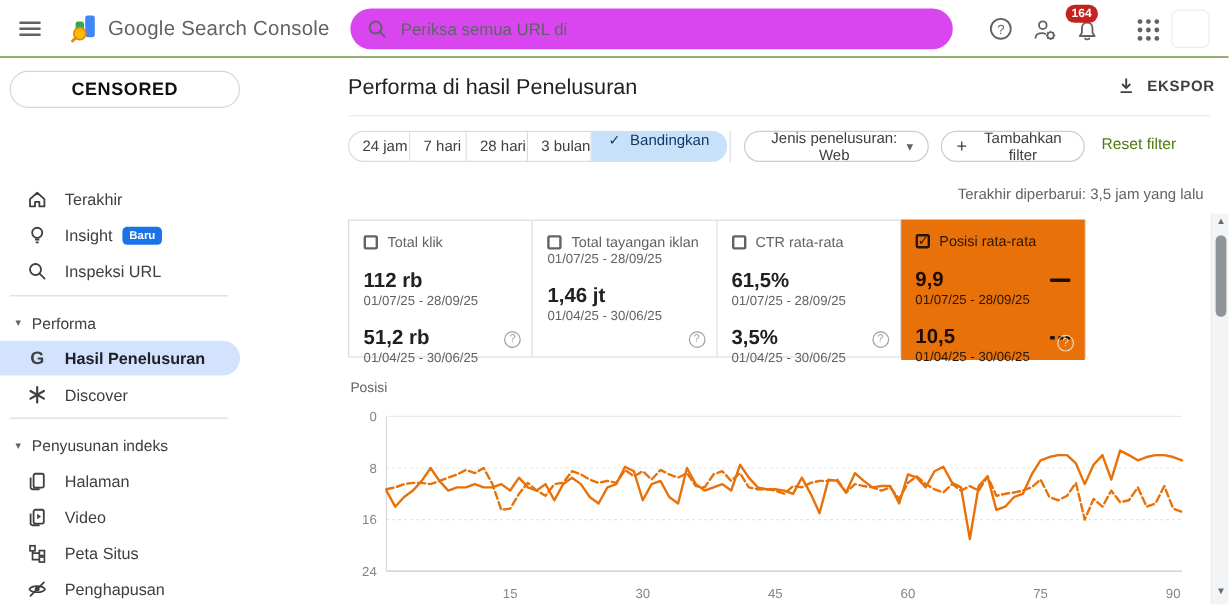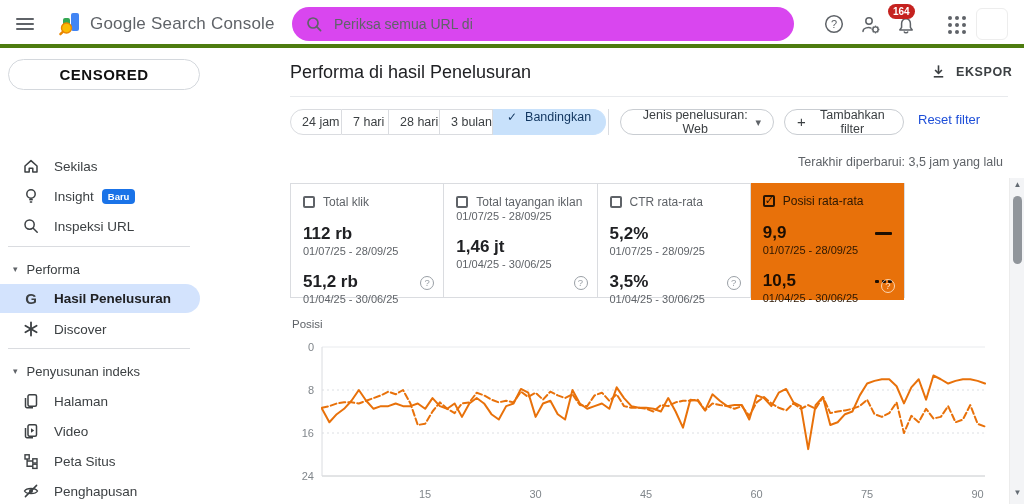--- a/index.html
+++ b/index.html
@@ -2,21 +2,21 @@
 <html><head>
 <meta charset="utf-8">
 <style>
   *{box-sizing:border-box;margin:0;padding:0}
   html,body{width:1024px;height:504px;overflow:hidden;background:#fff;
     font-family:"Liberation Sans","DejaVu Sans",sans-serif;}
   .stage{position:relative;width:1024px;height:504px;background:#fff;overflow:hidden}
 
   
   .appbar{position:absolute;left:0;top:0;width:1024px;height:48px;background:#fff;
-    border-bottom:4px solid #4d7c0f;z-index:5}
+    border-bottom:1px solid #4d7c0f;z-index:5}
   .hamburger{position:absolute;left:16px;top:15px;width:20px;height:18px;border:none;background:none;cursor:pointer}
   .hamburger span{display:block;width:18px;height:2px;background:#5f6368;margin:3px 0;border-radius:1px}
   .logo{position:absolute;left:58px;top:10px}
   .brand{position:absolute;left:90px;top:0;height:48px;line-height:48px;font-size:17px;color:#5f6368;letter-spacing:.2px}
   .searchbox{position:absolute;left:292px;top:7px;width:502px;height:34px;border-radius:17px;background:#d946ef;display:flex;align-items:center;padding:0 14px}
   .searchbox svg{flex:0 0 auto;margin-right:12px}
   .searchbox input{flex:1;border:none;outline:none;background:transparent;font-size:14px;color:#3c4043;font-family:inherit}
   .searchbox input::placeholder{color:#5f6368;opacity:1}
   .iconbtn{position:absolute;top:14px;width:22px;height:22px;border:none;background:none;cursor:pointer;padding:0}
   .grid9{display:grid;grid-template-columns:repeat(3,4px);grid-template-rows:repeat(3,4px);gap:3px;margin:1px auto}
@@ -59,21 +59,21 @@
     display:flex;align-items:flex-start;gap:8px;padding:0 14px}
   .checkmark:before{content:"✓";font-size:12px;color:#10355f}
   .vsep{position:absolute;left:608px;top:109px;width:1px;height:26px;background:#dadce0}
   .pill{position:absolute;top:109px;height:26px;border:1px solid #c9cdd2;border-radius:13px;background:#fff;display:flex;
     align-items:center;font-size:12.5px;color:#3c4043;cursor:pointer;font-family:inherit}
   .typepill{left:620px;width:154px;justify-content:space-between;padding:0 12px 0 14px}
   .caret:before{content:"▾";color:#5f6368;font-size:11px}
   .addpill{left:784px;width:120px;gap:8px;padding:0 12px;justify-content:center}
   .plus:before{content:"+";font-size:15px;color:#3c4043;line-height:1}
   .resetlink{position:absolute;left:918px;top:112px;border:none;background:none;font-size:13px;font-weight:500;
-    color:#1d4ed8;cursor:pointer;font-family:inherit}
+    color:#4d7c0f;cursor:pointer;font-family:inherit}
   .updated{position:absolute;left:290px;top:155px;width:713px;text-align:right;font-size:12.5px;color:#5f6368}
 
   
   .cards{position:absolute;left:290px;top:183px;width:615px;height:115px;display:flex;border:1px solid #dadce0;background:#fff}
   .card{position:relative;width:25%;height:100%;border-right:1px solid #dadce0;padding:11px 12px 0 12px;cursor:pointer}
   .card:last-child{border-right:none}
   .card .chkrow{display:flex;align-items:center}
   .chk{width:12px;height:12px;border:2px solid #5f6368;border-radius:2px;flex:0 0 12px;position:relative}
   .card .chkrow .clabel{margin-left:8px;font-size:12px;color:#5f6368;white-space:nowrap}
   .vrow{display:flex;align-items:center;justify-content:space-between;margin-top:15px}
@@ -182,21 +182,21 @@
     <div class="property">
       <span>CENSORED</span>
     </div>
 
     <div class="srow" style="top:104px">
       <span class="ic">
         <svg width="18" height="18" viewBox="0 0 18 18">
             <path d="M3 9 L9 3.6 L15 9 V15 H10.8 V11.2 H7.2 V15 H3 Z" fill="none" stroke="#3c4043" stroke-width="1.5" stroke-linejoin="round"></path>
           </svg>
       </span>
-      <span class="lbl">Sekilas</span>
+      <span class="lbl">Terakhir</span>
     </div>
 
     <div class="srow" style="top:134px">
       <span class="ic">
         <svg width="18" height="18" viewBox="0 0 18 18">
           <circle cx="9" cy="7" r="4.2" fill="none" stroke="#3c4043" stroke-width="1.5"></circle>
           <line x1="7.2" y1="12.6" x2="10.8" y2="12.6" stroke="#3c4043" stroke-width="1.5"></line>
           <line x1="7.8" y1="15" x2="10.2" y2="15" stroke="#3c4043" stroke-width="1.5"></line>
         </svg>
       </span>
@@ -361,21 +361,21 @@
       <div class="period">01/04/25 - 30/06/25</div>
       <span class="qmark"></span>
     </div>
 
     <div class="card">
       <div class="chkrow">
           <span class="chk"></span>
         <span class="clabel">CTR rata-rata</span>
         </div>
       <div class="vrow">
-          <span class="val">5,2%</span>
+          <span class="val">61,5%</span>
         </div>
       <div class="period">01/07/25 - 28/09/25</div>
       <div class="vrow">
           <span class="val">3,5%</span>
         </div>
       <div class="period">01/04/25 - 30/06/25</div>
       <span class="qmark"></span>
     </div>
 
     <div class="card sel">

